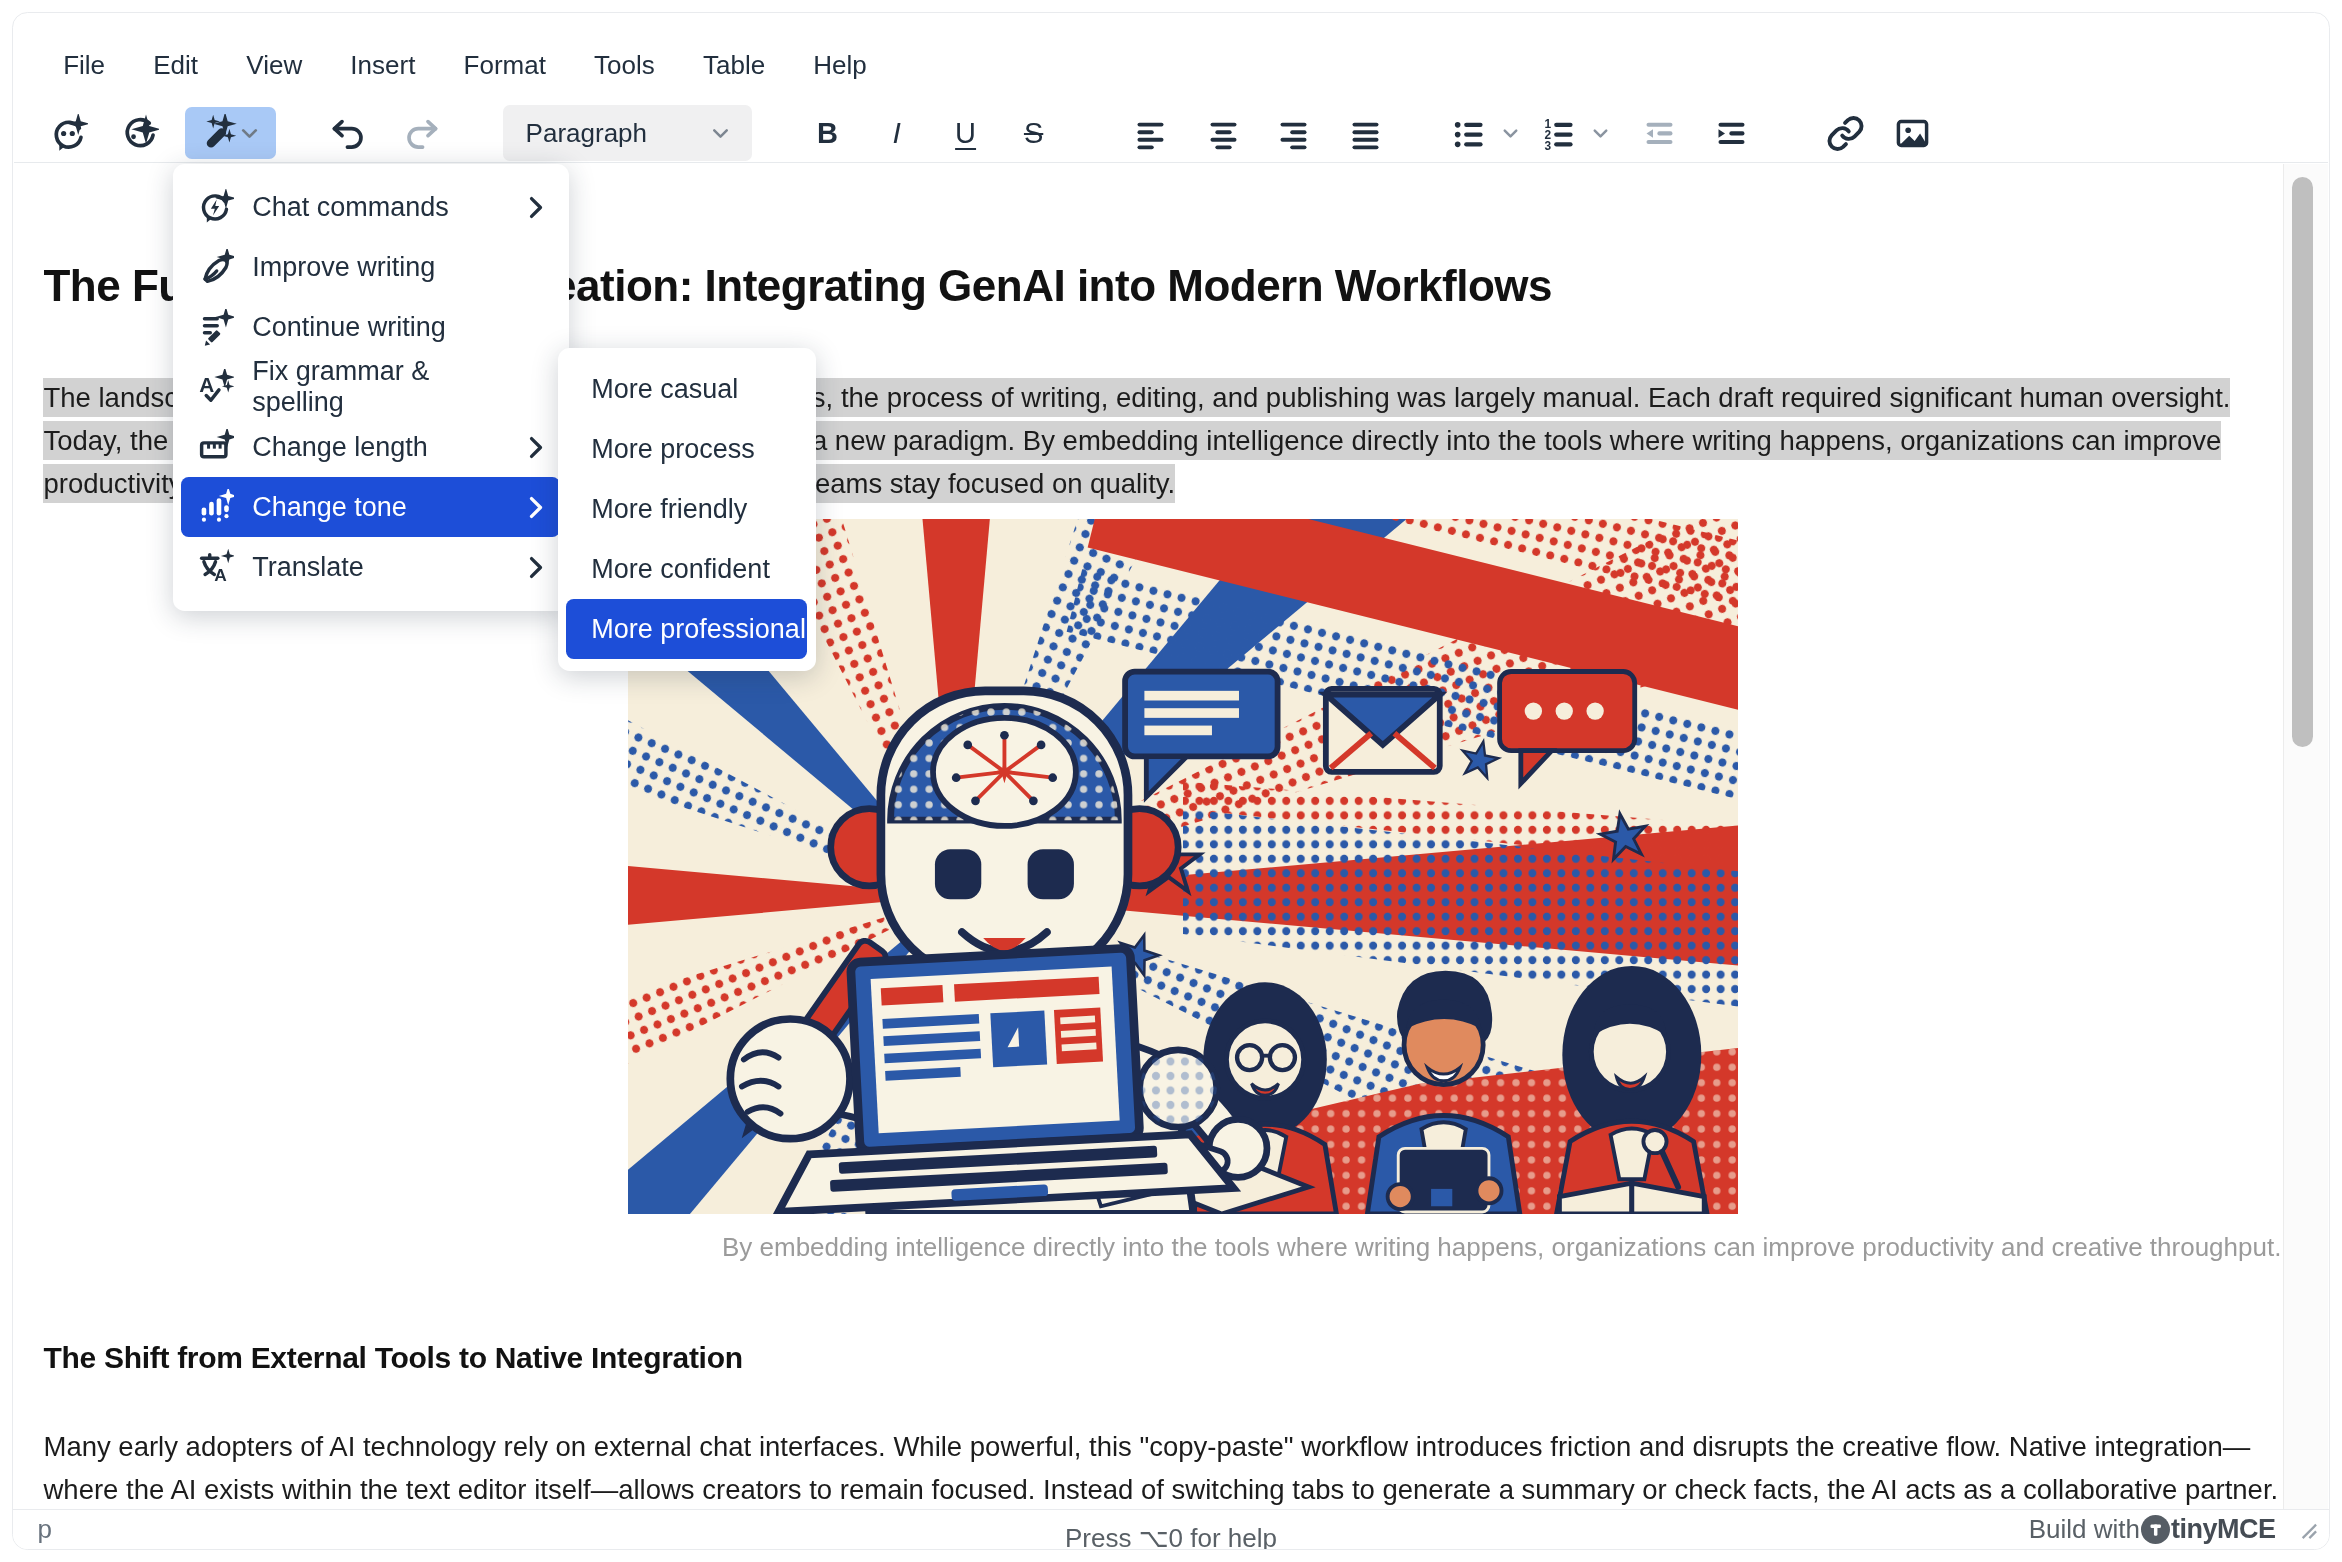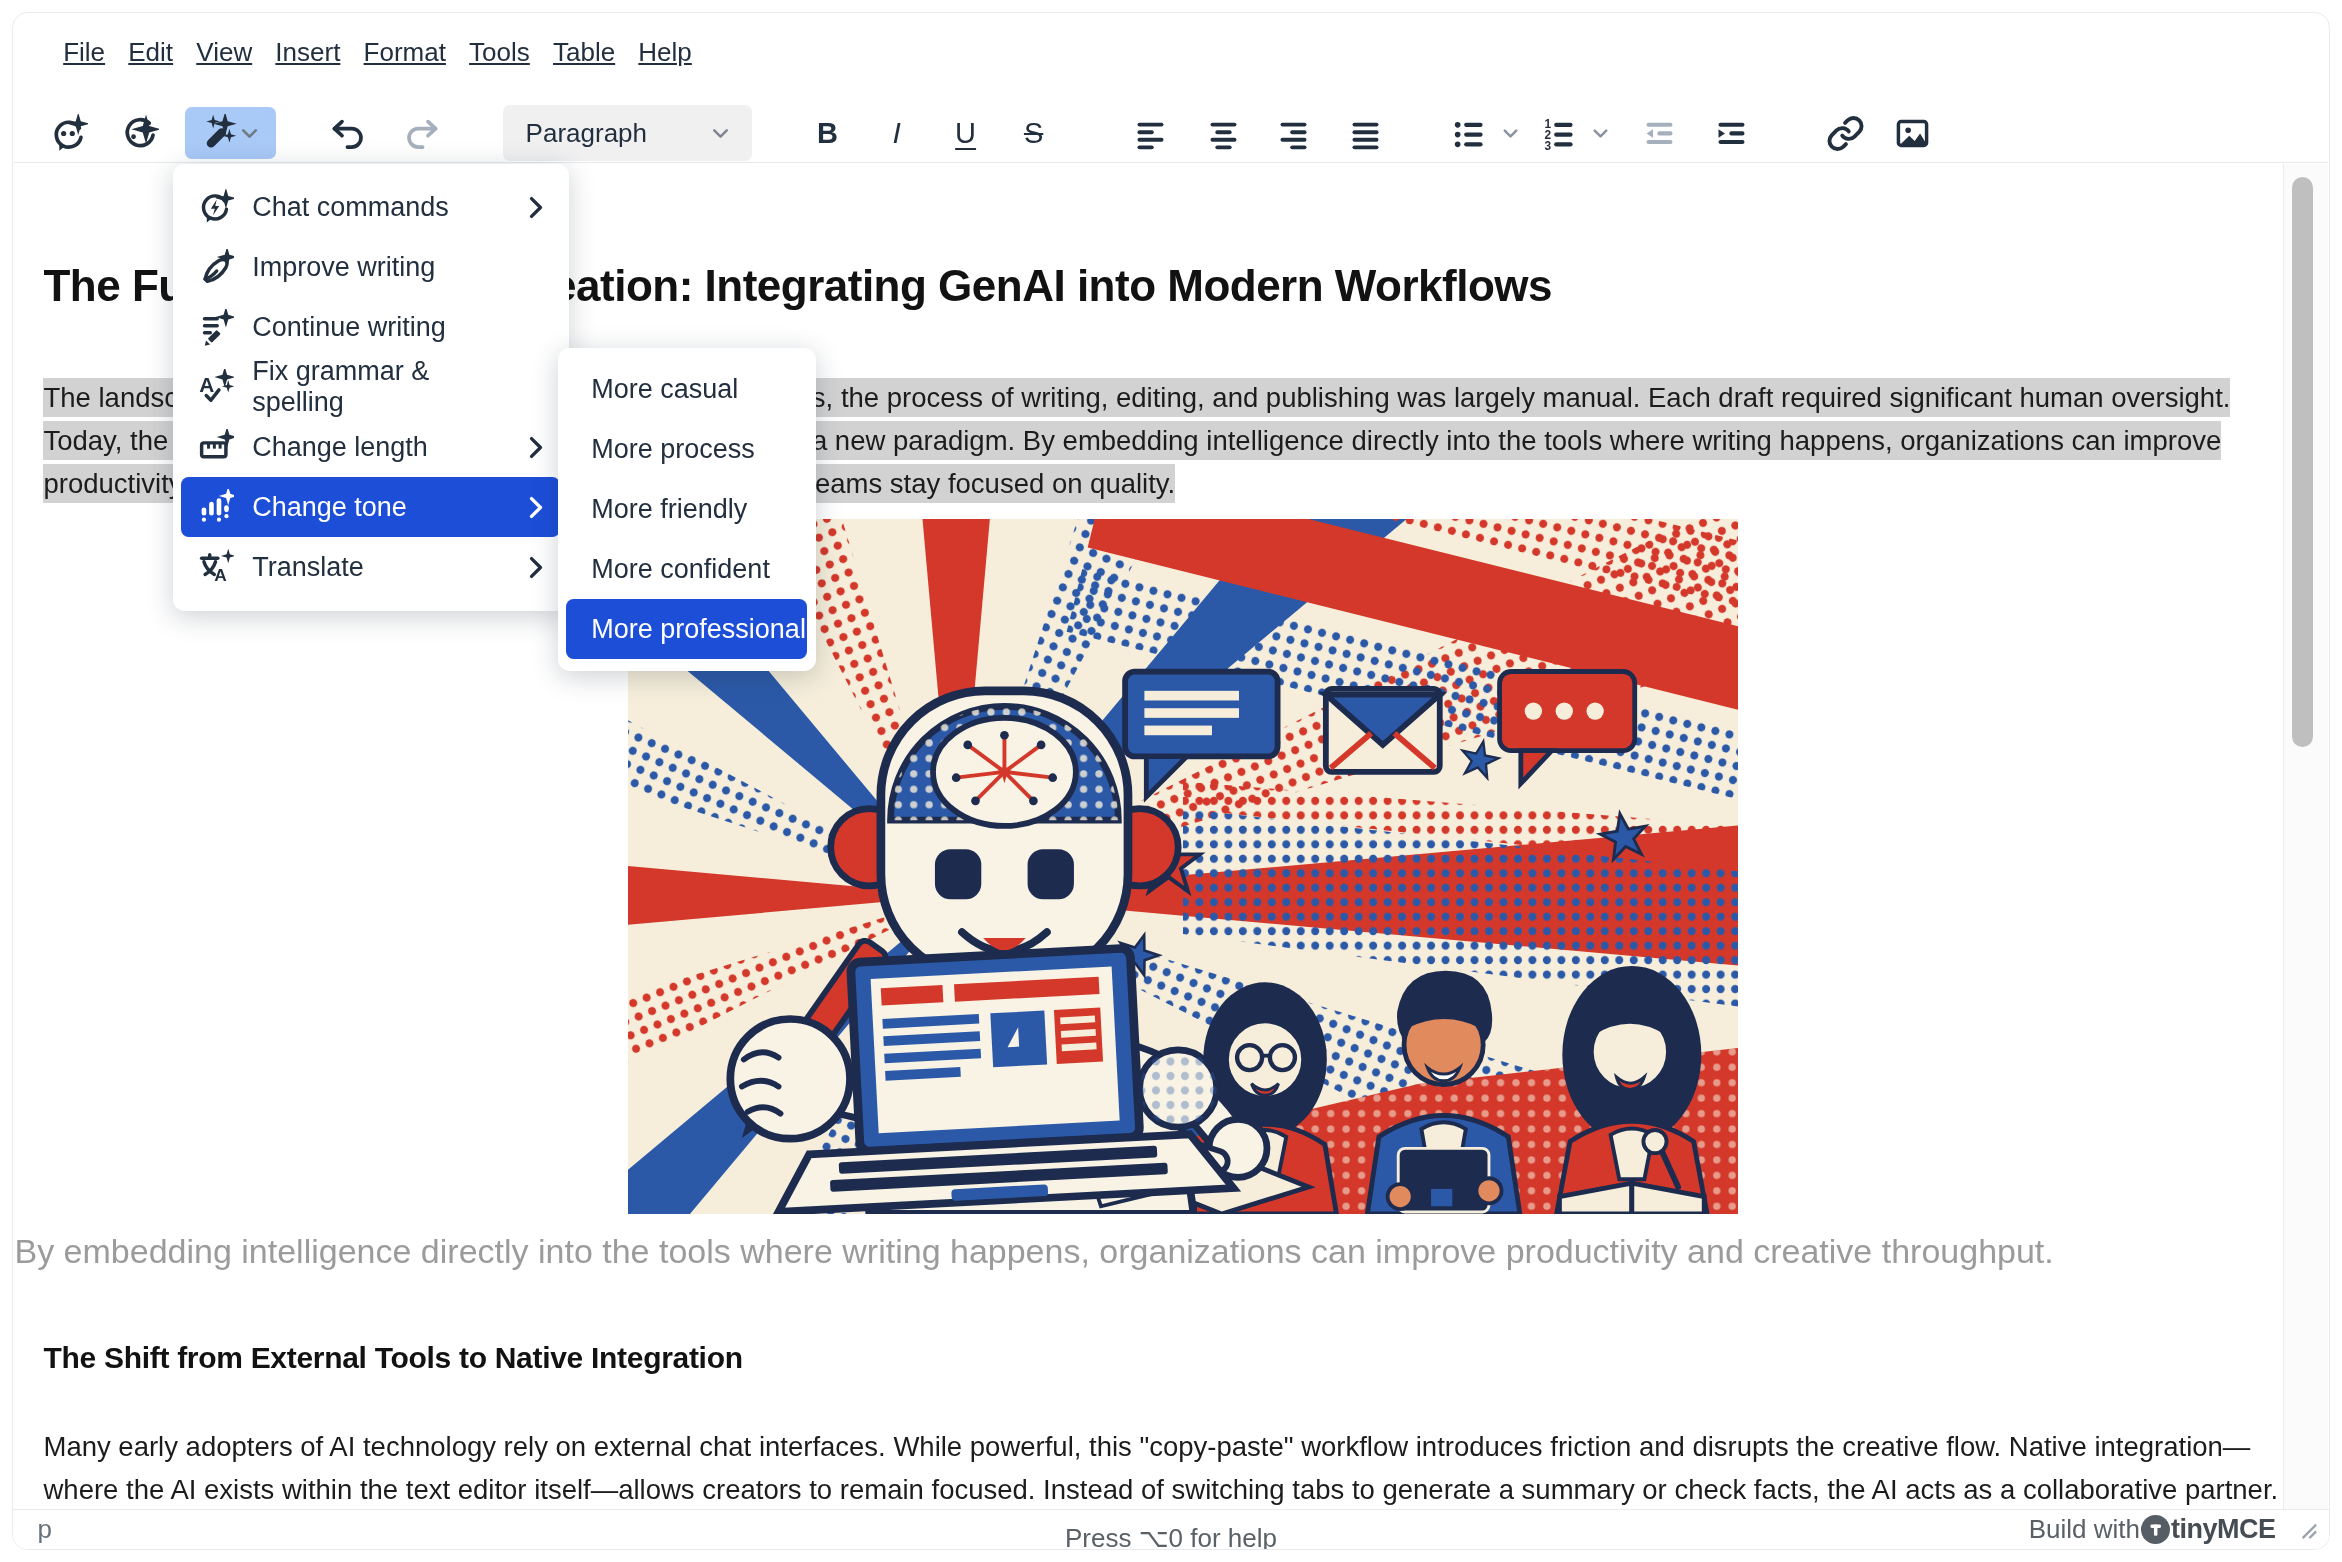--- a/index.html
+++ b/index.html
@@ -1,21 +1,21 @@
 <!DOCTYPE html>
 <html><head>
 <meta charset="utf-8">
 <style>
   html,body{margin:0;padding:0;}
   body{width:2342px;height:1562px;background:#fff;position:relative;overflow:hidden;
        font-family:"Liberation Sans","DejaVu Sans",sans-serif;color:#222f3e;}
   .frame{position:absolute;left:11.6px;top:11.6px;right:11.6px;bottom:11.6px;border:1.9px solid #e9ebee;
          border-radius:15.4px;background:#fff;overflow:hidden;}
   
-  .menubar{position:absolute;left:39px;top:18px;height:44px;display:flex;align-items:center;gap:0;z-index:4;text-decoration:underline;}
+  .menubar{position:absolute;left:39px;top:31px;height:44px;display:flex;align-items:center;gap:25px;z-index:4;}
   .mb-item{font-size:26px;font-weight:500;color:#222f3e;padding:5.8px 11.6px;border-radius:5.8px;cursor:default;}
   
   .toolbar{position:absolute;left:0;top:81px;right:0;height:79px;z-index:4;}
   .tb-btn{position:absolute;top:13.5px;width:54px;height:52px;display:flex;align-items:center;
           justify-content:center;border-radius:6.8px;color:#222f3e;}
   .tb-btn svg{display:block;}
   .tb-btn.disabled{color:#a5b0bc;}
   .tb-split{position:absolute;top:13.5px;height:52px;background:#a9c9f6;border-radius:6.8px;display:flex;
             align-items:center;justify-content:center;color:#222f3e;}
   .tb-select{position:absolute;top:11.6px;height:56px;background:#f0f0f1;border-radius:6.8px;display:flex;
@@ -26,21 +26,21 @@
   .tb-letter.un{font-weight:400;text-decoration:underline;text-underline-offset:4.8px;}
   .tb-letter.st{font-weight:400;text-decoration:line-through;}
   .divider{position:absolute;left:1.9px;right:1.9px;top:149px;height:1.9px;background:#e7eaed;}
   
   .content{position:absolute;left:1.9px;top:151px;right:48px;bottom:39px;background:#fff;z-index:1;}
   .doc-title{position:absolute;left:29px;top:68px;width:2211px;font-size:44px;line-height:1.15;
              font-weight:700;letter-spacing:-0.5px;color:#121212;}
   .doc-para{position:absolute;left:29px;top:185px;width:2240px;font-size:27.5px;line-height:43px;color:#1c1c1c;}
   .doc-para .sel{background:#d2d2d2;box-decoration-break:clone;-webkit-box-decoration-break:clone;padding:3.9px 0;}
   .figure{position:absolute;left:614px;top:355px;width:1110px;height:695px;}
-  .figcaption{position:absolute;left:0;top:1068px;width:100%;text-align:left;color:#9b9b9b;font-size:34px;}
+  .figcaption{position:absolute;left:0;top:1068px;width:100%;text-align:right;color:#9b9b9b;font-size:26px;}
   .doc-h2{position:absolute;left:29px;top:1153px;font-size:30px;font-weight:700;letter-spacing:-0.3px;color:#121212;}
   .doc-body{position:absolute;left:29px;top:1234px;width:2240px;font-size:27.5px;line-height:43px;color:#1c1c1c;}
   
   .sb-track{position:absolute;top:151px;right:1.9px;width:44px;bottom:39px;background:#fbfbfb;border-left:1.9px solid #ececec;z-index:2;}
   .sb-thumb{position:absolute;top:13.5px;left:8.7px;width:21px;height:570px;border-radius:10.6px;background:#bfbfbf;}
   
   .statusbar{position:absolute;left:0;right:0;bottom:0;height:39px;background:#fff;border-top:1.9px solid #e9ebee;
              z-index:6;display:flex;align-items:center;}
   .sb-path{position:absolute;left:25px;font-size:26px;color:#68727d;}
   .sb-help{position:absolute;left:0;right:0;text-align:center;font-size:26px;color:#596066;margin-top:17px;}

